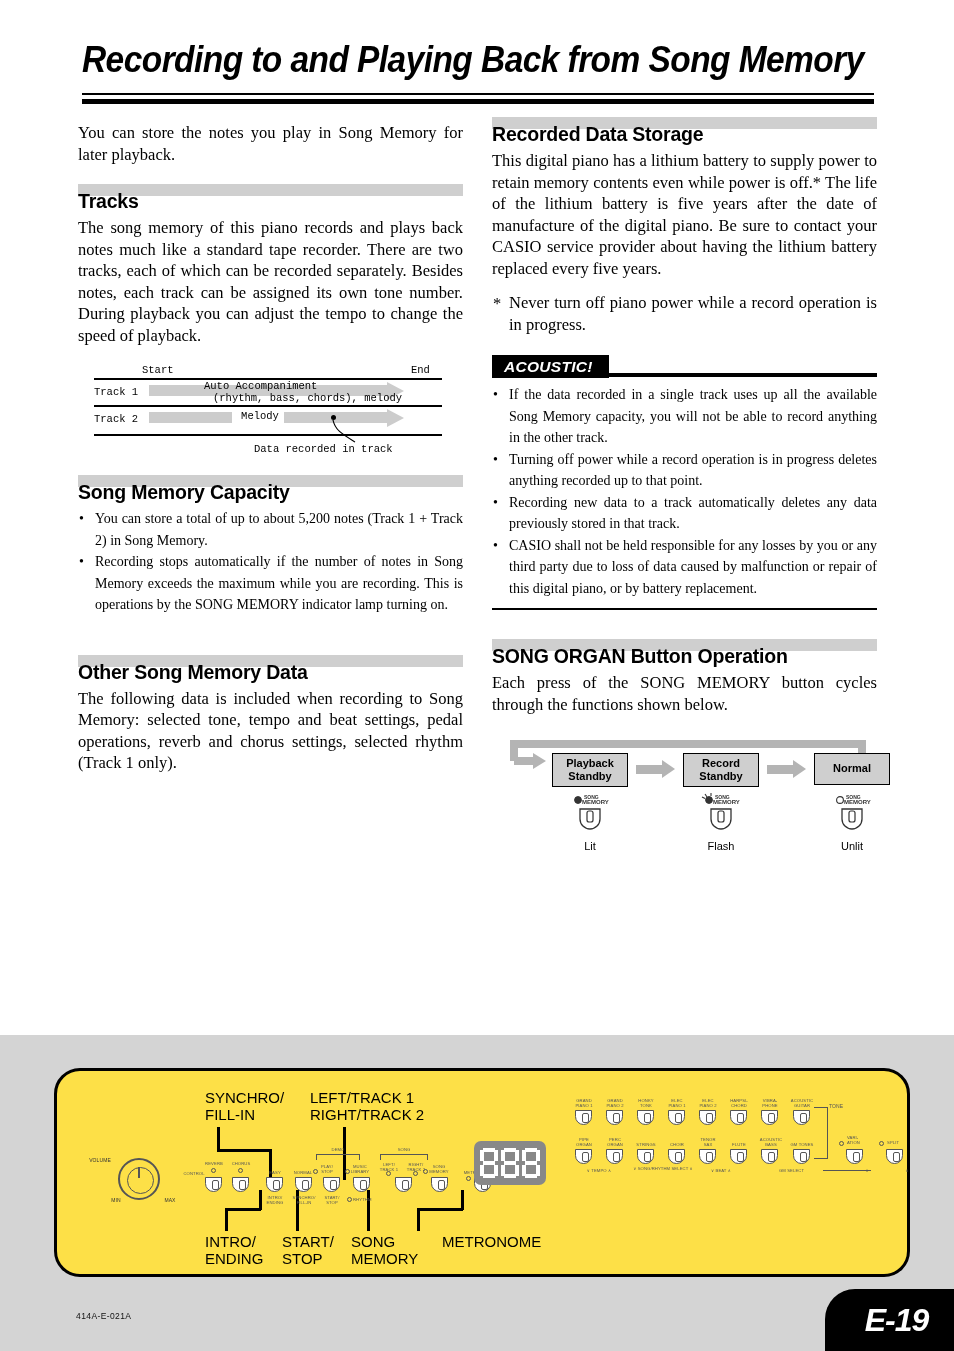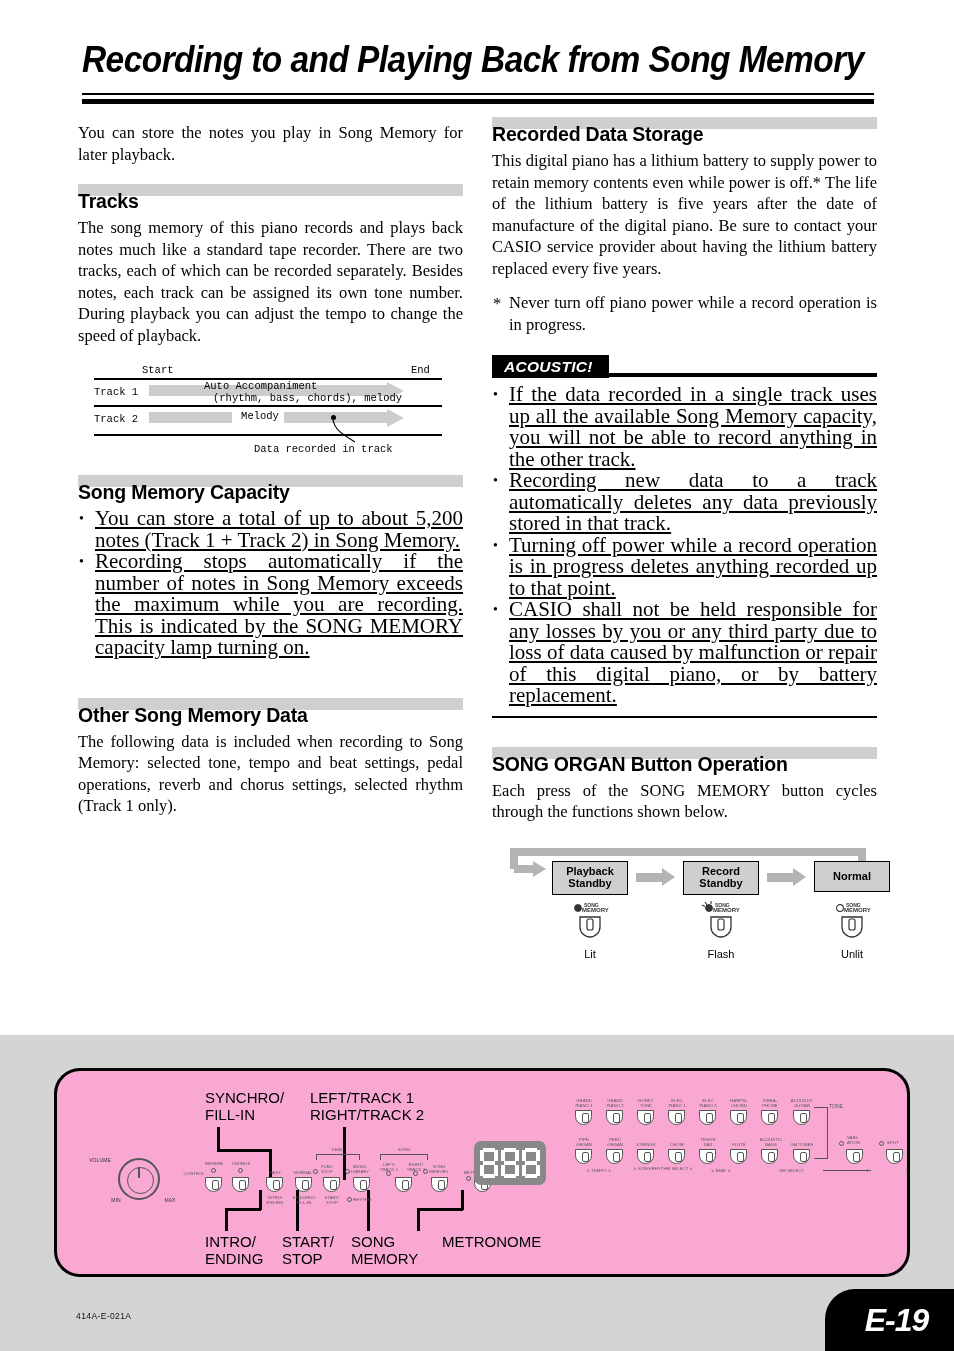--- a/index.html
+++ b/index.html
@@ -60,25 +60,24 @@
     background:#cfcfcf; z-index:0;
   }
   .sec-head span.txt { position:relative; z-index:1; }
   .sec-space { height:24px; }
 
   
   ul.bullets { margin:0; padding:0; list-style:none; }
   ul.bullets li {
     position:relative;
     padding-left:17px;
-    font-size:21px;
+    font-size:14px;
     line-height:21.5px;
     text-align:justify;
     margin-bottom:0px;
-    text-decoration:underline;
   }
   ul.bullets li::before {
     content:"\2022";
     position:absolute; left:1px; top:0;
     font-size:14px;
   }
   .star-note {
     position:relative;
     padding-left:17px;
     font-size:16.5px;
@@ -180,21 +179,21 @@
   .btn-icon .glyph { position:relative; display:inline-block; width:46px; height:42px; }
   .btn-icon .state-label { font-size:11px; margin-top:1px; display:block; }
 
   
   .gray-band {
     position:absolute; left:0; top:1035px; width:954px; height:316px;
     background:#d4d4d4;
   }
   .piano-panel {
     position:absolute; left:54px; top:1068px; width:856px; height:209px;
-    background:#f9a8d4;
+    background:#fde047;
     border:3.5px solid #000;
     border-radius:26px;
   }
   .panel-inner { position:relative; width:100%; height:100%; font-family:"Liberation Sans", sans-serif; }
 
   .cal-top { position:absolute; font-size:15px; line-height:17px; font-weight:normal; }
   .cal-bot { position:absolute; font-size:15px; line-height:17px; font-weight:normal; }
   .lead { position:absolute; background:#000; }
 
   .pbtn { position:absolute; width:17px; }
@@ -319,21 +318,21 @@
   </div>
 
   <div class="sec-space"></div>
 
   <div class="sec-head">
     <div class="bar"></div>
     <span class="txt">Song Memory Capacity</span>
   </div>
   <ul class="bullets">
     <li>You can store a total of up to about 5,200 notes (Track 1 + Track 2) in Song Memory.</li>
-    <li>Recording stops automatically if the number of notes in Song Memory exceeds the maximum while you are recording. This is indicated by the SONG MEMORY capacity lamp turning on.</li>
+    <li>Recording stops automatically if the number of notes in Song Memory exceeds the maximum while you are recording. This is operations by the SONG MEMORY indicator lamp turning on.</li>
   </ul>
 
   <div class="sec-space"></div>
   <div style="height:20px"></div>
 
   <div class="sec-head">
     <div class="bar"></div>
     <span class="txt">Other Song Memory Data</span>
   </div>
   <p class="body">The following data is included when recording to Song Memory: selected tone, tempo and beat settings, pedal operations, reverb and chorus settings, selected rhythm (Track 1 only).</p>
@@ -347,22 +346,22 @@
   </div>
   <p class="body">This digital piano has a lithium battery to supply power to retain memory contents even while power is off.* The life of the lithium battery is five years after the date of manufacture of the digital piano. Be sure to contact your CASIO service provider about having the lithium battery replaced every five years.</p>
   <div class="star-note">Never turn off piano power while a record operation is in progress.</div>
 
   <div class="important-wrap">
     <div class="important-rule"></div>
     <div class="important-tab">ACOUSTIC!</div>
     <div class="important-body">
       <ul class="bullets">
         <li>If the data recorded in a single track uses up all the available Song Memory capacity, you will not be able to record anything in the other track.</li>
+        <li>Turning off power while a record operation is in progress deletes anything recorded up to that point.</li>
         <li>Recording new data to a track automatically deletes any data previously stored in that track.</li>
-        <li>Turning off power while a record operation is in progress deletes anything recorded up to that point.</li>
         <li>CASIO shall not be held responsible for any losses by you or any third party due to loss of data caused by malfunction or repair of this digital piano, or by battery replacement.</li>
       </ul>
     </div>
     <div class="important-bottom-rule"></div>
   </div>
 
   <div style="height:34px"></div>
 
   <div class="sec-head">
     <div class="bar"></div>

